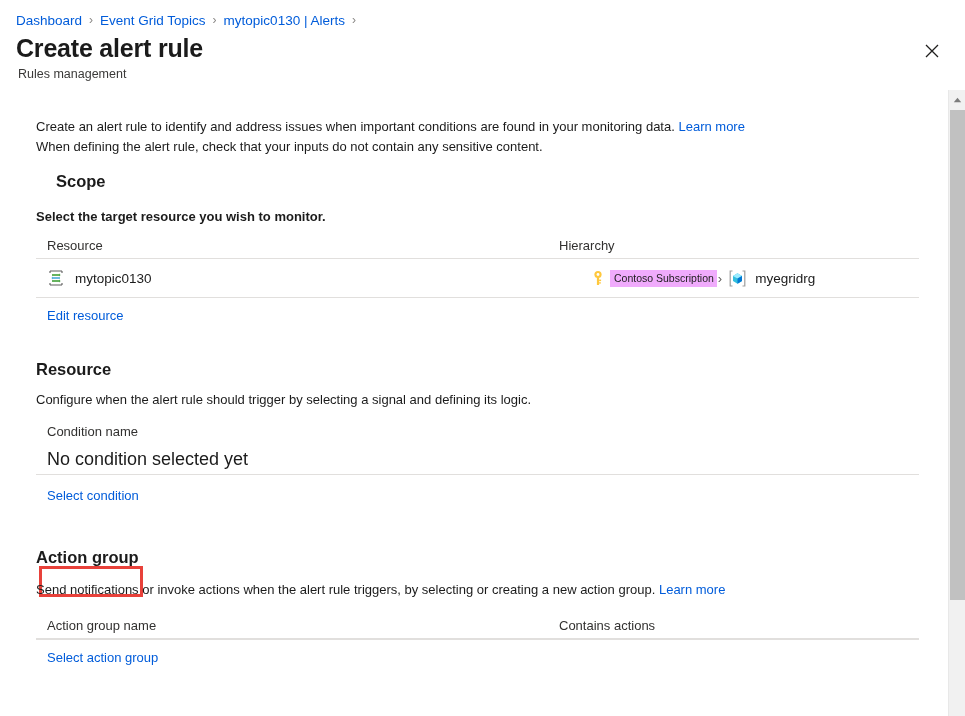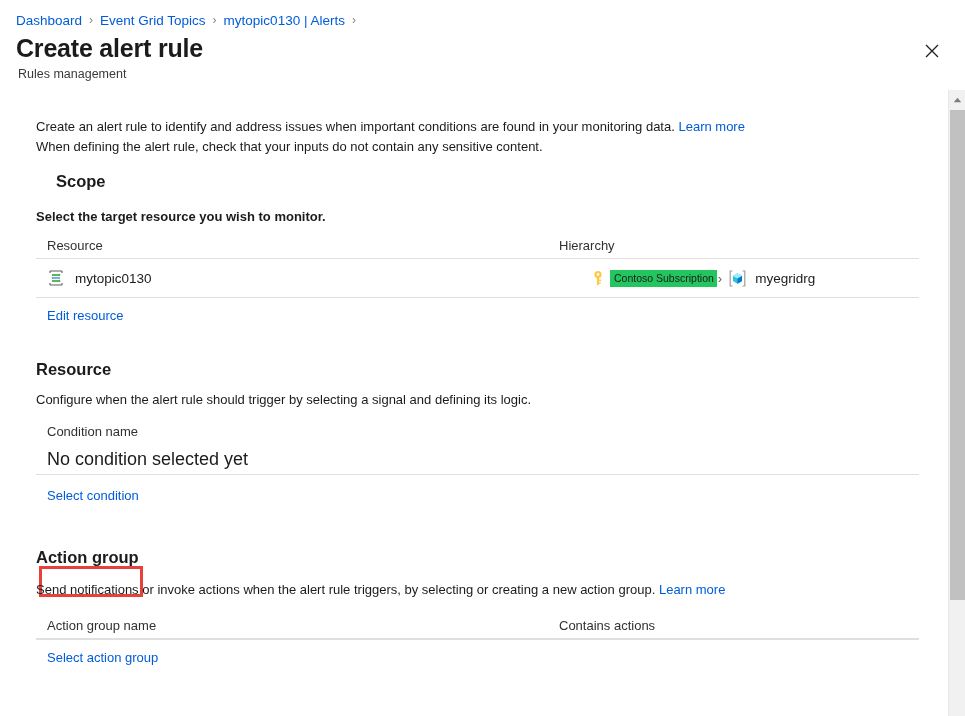--- a/index.html
+++ b/index.html
@@ -175,21 +175,21 @@
     display: flex;
     align-items: center;
     font-size: 13px;
   }
   .key-icon {
     width: 14px; height: 16px;
     margin-right: 5px;
     flex: 0 0 14px;
   }
   .sub-chip {
-    background: #22c55e;
+    background: #f0abfc;
     font-size: 10.5px;
     color: #1b1b1b;
     padding: 2px 3px 2px 4px;
     line-height: 13px;
     white-space: nowrap;
   }
   .hier-sep {
     color: #605e5c;
     font-size: 13px;
     margin: 0 6px 0 1px;

